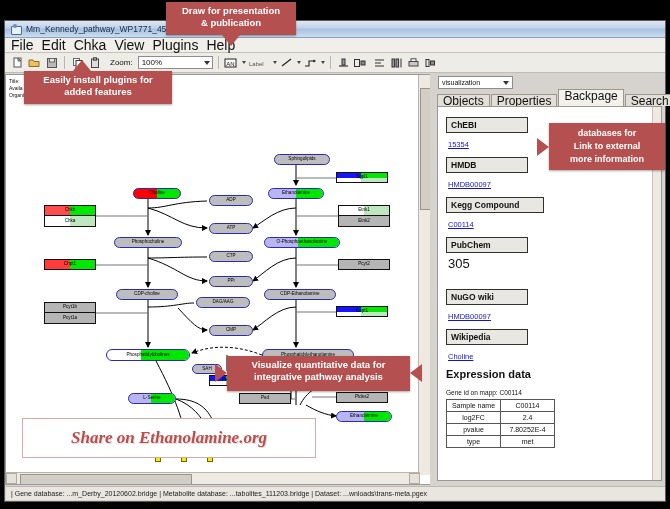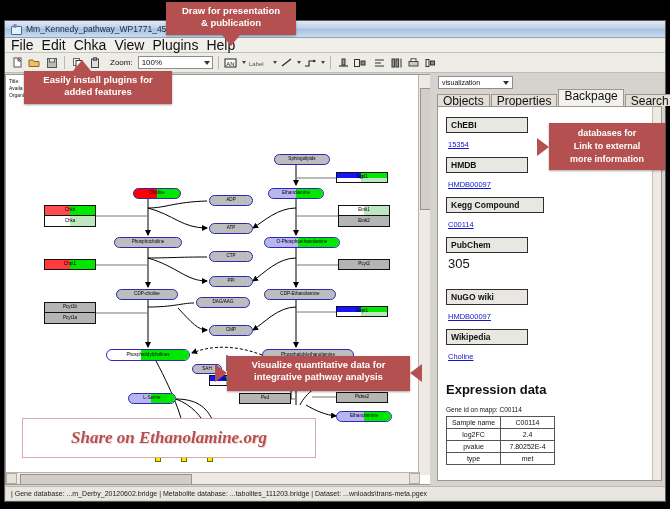--- a/index.html
+++ b/index.html
@@ -62,21 +62,21 @@
   .tab{font-size:12px;color:#111;padding:1px 5px 1px 5px;background:#e3dfd8;border:1px solid #9c988f;
        border-bottom:none;height:12px;box-sizing:border-box;line-height:10px;}
   .tab.active{background:#f3f1ec;padding-bottom:16px;height:14px;position:relative;top:1px;}
   .panel-body{position:absolute;left:3px;top:32px;width:225px;height:375px;background:#fff;border:1px solid #9c988f;
        box-sizing:border-box;overflow:hidden;}
   .panel-inner{position:absolute;left:8px;top:4px;width:200px;}
   .db-head{width:82px;background:#e9e7e2;border:1px solid #2f2f2f;font-size:8.5px;font-weight:bold;color:#111;
        padding:2px 4px;box-sizing:border-box;margin-top:6px;}
   .db-link{font-size:7.5px;color:#1414cc;text-decoration:underline;margin:3px 0 0 2px;display:inline-block;}
   .db-plain{font-size:13px;color:#111;margin:3px 0 12px 2px;display:inline-block;}
-  .exp-title{font-size:13px;font-weight:bold;color:#111;margin-top:19px;}
+  .exp-title{font-size:11px;font-weight:bold;color:#111;margin-top:5px;}
   .gene-id{font-size:6.5px;color:#111;margin-top:9px;}
   table.exp{border-collapse:collapse;margin-top:3px;}
   table.exp td{border:1px solid #555;font-size:7px;color:#111;text-align:center;padding:2px 4px;min-width:45px;}
   .panel-vscroll{position:absolute;right:0;top:0;width:8px;height:373px;background:#eeeae3;border-left:1px solid #c6c2ba;}
 
   
   .statusbar{position:absolute;left:1px;bottom:1px;width:659px;height:14px;background:#e9e6e0;
              border-top:1px solid #bdb9b1;display:flex;align-items:center;padding-left:5px;box-sizing:border-box;}
   .statusbar span{font-size:7px;color:#1a1a1a;white-space:nowrap;}
 

